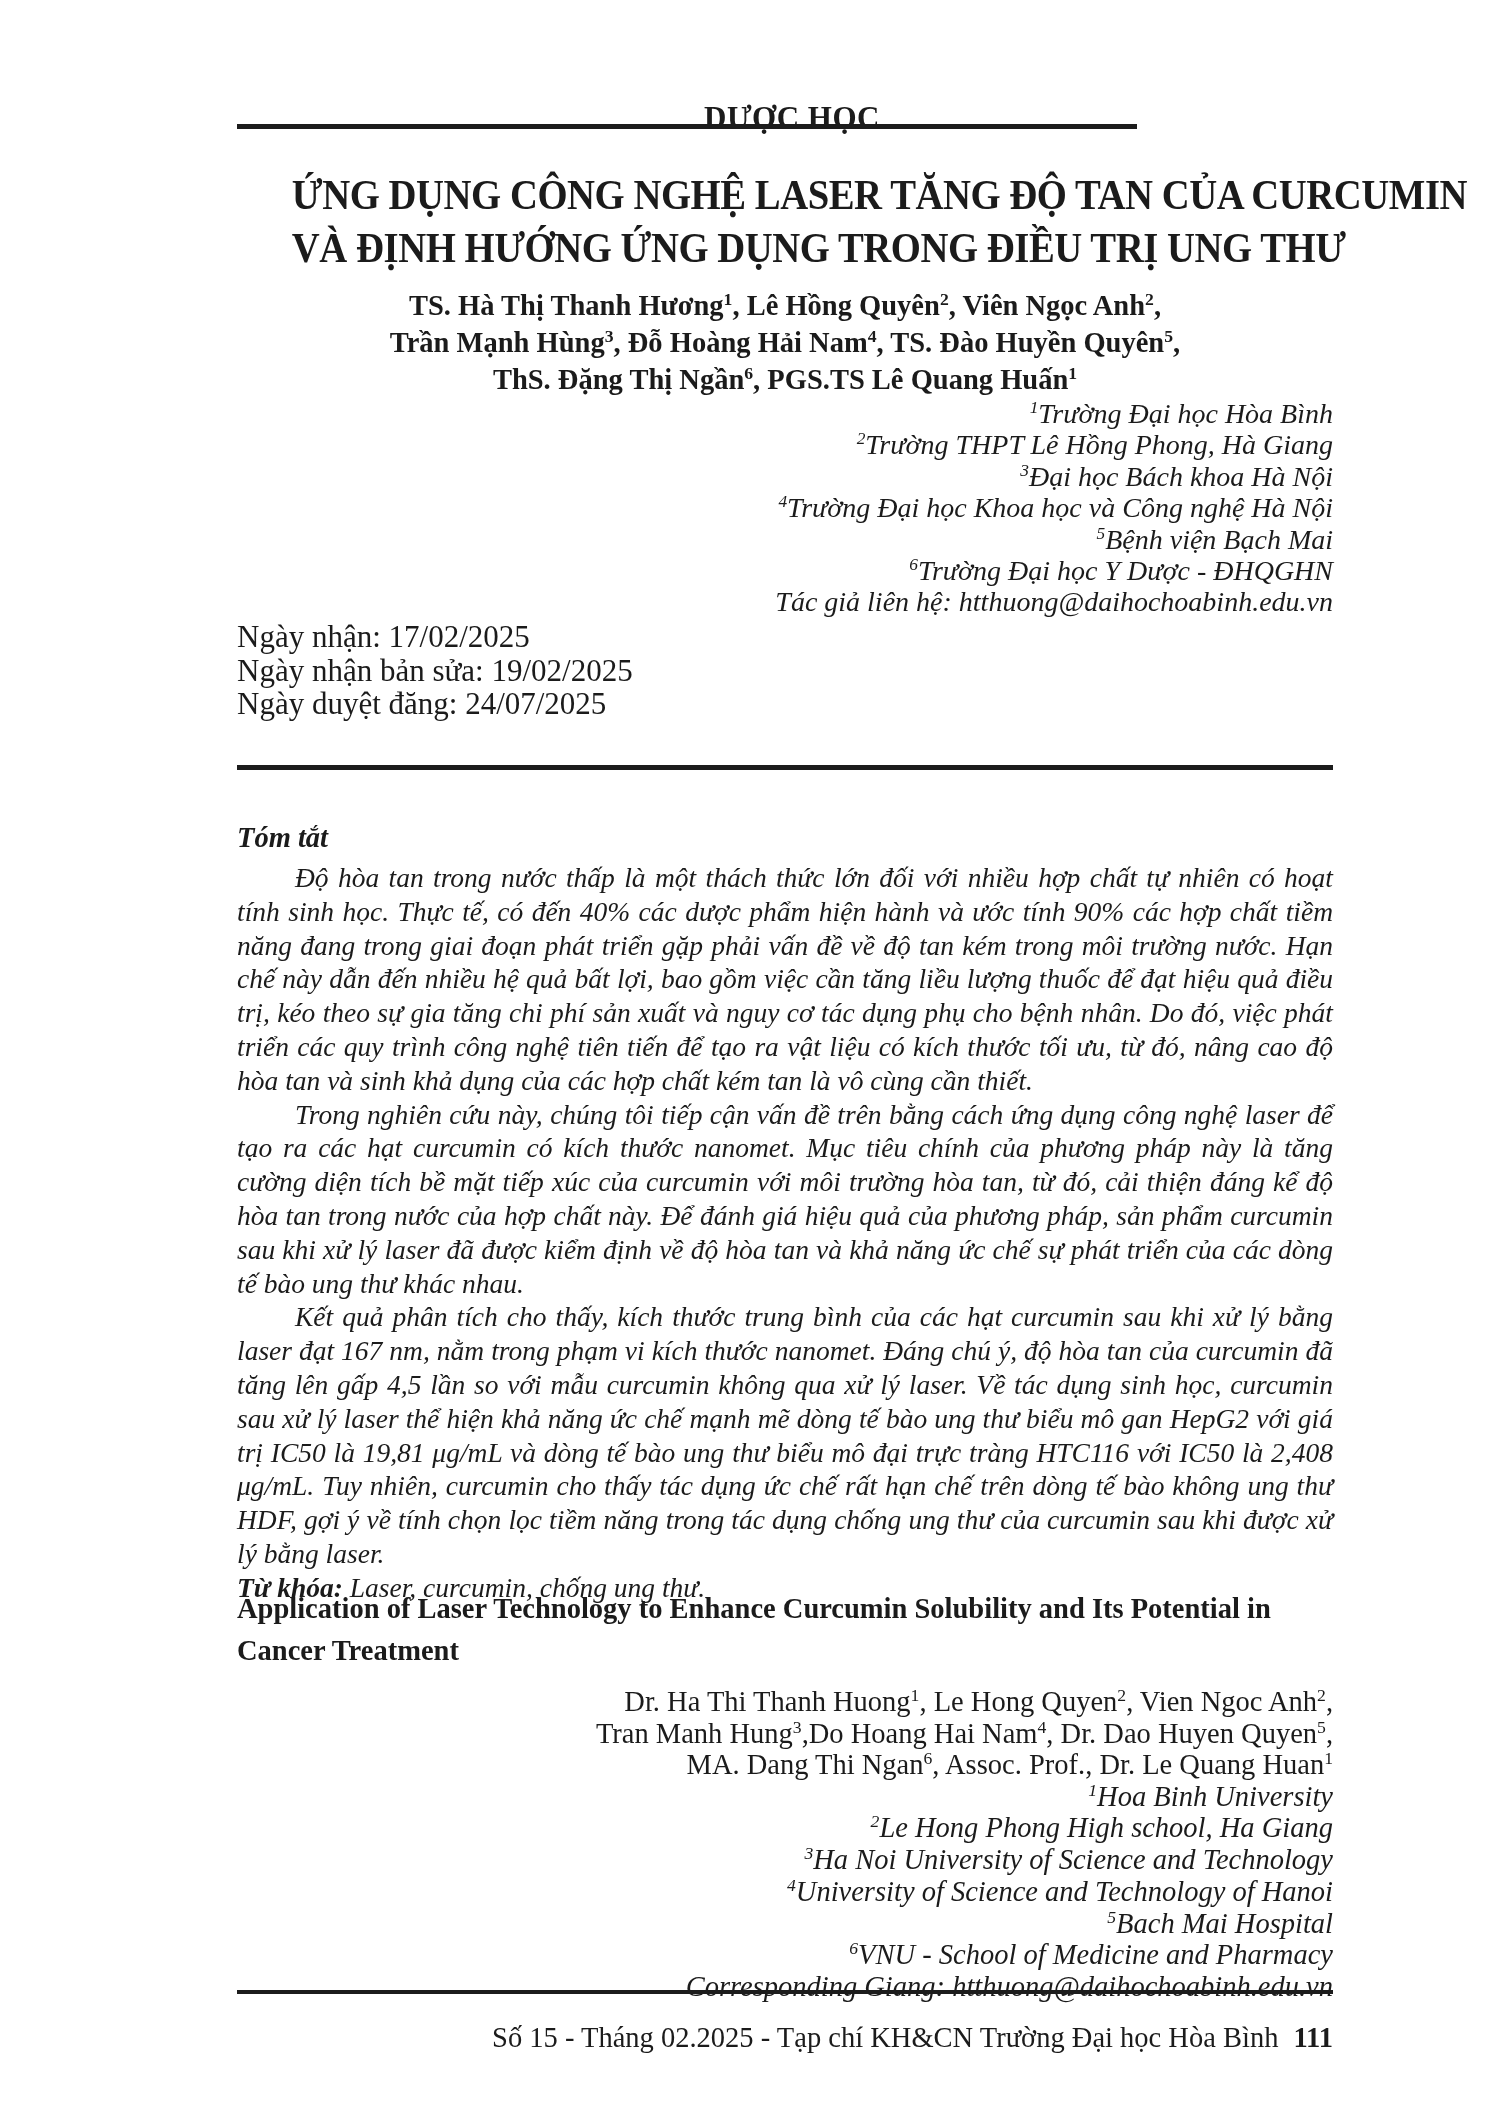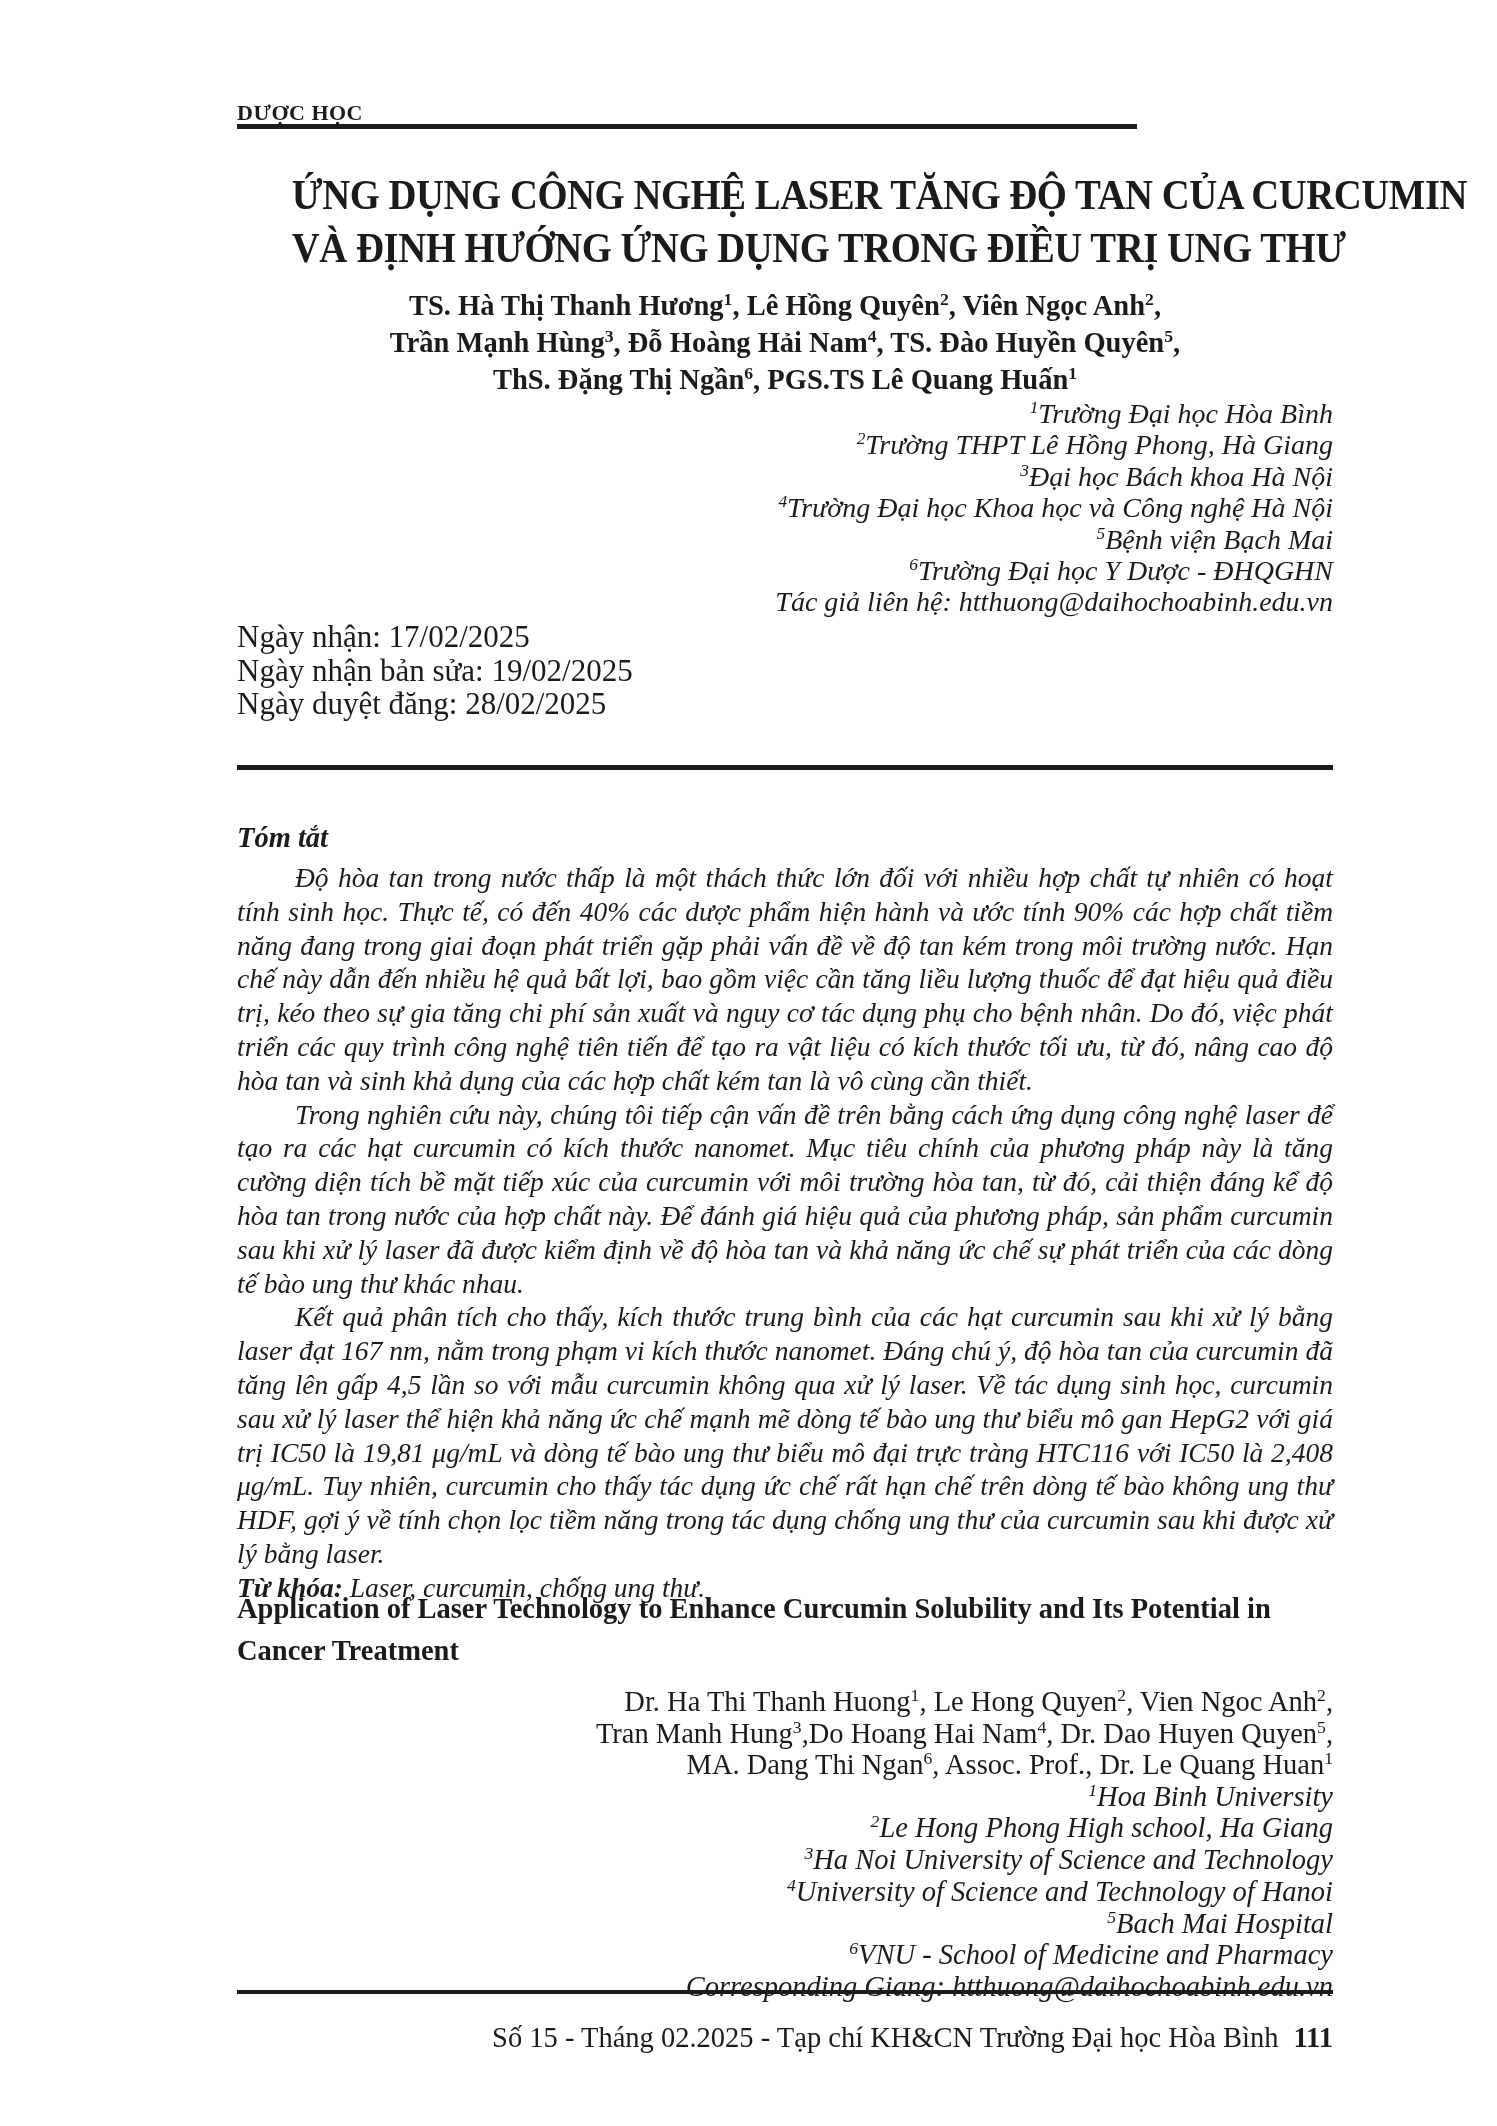--- a/index.html
+++ b/index.html
@@ -14,24 +14,24 @@
   }
   sup { font-size: 0.62em; line-height: 0; vertical-align: super; }
 
   .rule { position: absolute; background: #1c1c1c; }
   .header-rule { left: 237px; top: 124px; width: 900px; height: 5px; }
   .mid-rule    { left: 237px; top: 765px; width: 1096px; height: 5px; }
   .bottom-rule { left: 237px; top: 1990px; width: 1096px; height: 4px; }
 
   .section-label {
     position: absolute;
-    left: 237px; top: 100px; width: 1096px;
-    text-align: left;
-    font-weight: bold;
-    font-size: 22px;
+    left: 244px; top: 100px; width: 1096px;
+    text-align: center;
+    font-weight: bold;
+    font-size: 31px;
     letter-spacing: 0.5px;
   }
 
   .title-block {
     position: absolute;
     left: 237px; top: 168px; width: 1096px;
     text-align: center;
   }
   .title-inner {
     transform: scaleX(0.90);
@@ -153,21 +153,21 @@
       <div class="affil-line"><sup>3</sup>Đại học Bách khoa Hà Nội</div>
       <div class="affil-line"><sup>4</sup>Trường Đại học Khoa học và Công nghệ Hà Nội</div>
       <div class="affil-line"><sup>5</sup>Bệnh viện Bạch Mai</div>
       <div class="affil-line"><sup>6</sup>Trường Đại học Y Dược - ĐHQGHN</div>
       <div class="affil-line">Tác giả liên hệ: htthuong@daihochoabinh.edu.vn</div>
     </div>
 
   <div class="dates">
       <div class="date-line">Ngày nhận: 17/02/2025</div>
       <div class="date-line">Ngày nhận bản sửa: 19/02/2025</div>
-      <div class="date-line">Ngày duyệt đăng: 28/02/2025</div>
+      <div class="date-line">Ngày duyệt đăng: 24/07/2025</div>
     </div>
 
   <div class="rule mid-rule"></div>
 
   <div class="abstract-block">
     <div class="abstract-heading">Tóm tắt</div>
     <div>
         <div class="abstract-p">Độ hòa tan trong nước thấp là một thách thức lớn đối với nhiều hợp chất tự nhiên có hoạt tính sinh học. Thực tế, có đến 40% các dược phẩm hiện hành và ước tính 90% các hợp chất tiềm năng đang trong giai đoạn phát triển gặp phải vấn đề về độ tan kém trong môi trường nước. Hạn chế này dẫn đến nhiều hệ quả bất lợi, bao gồm việc cần tăng liều lượng thuốc để đạt hiệu quả điều trị, kéo theo sự gia tăng chi phí sản xuất và nguy cơ tác dụng phụ cho bệnh nhân. Do đó, việc phát triển các quy trình công nghệ tiên tiến để tạo ra vật liệu có kích thước tối ưu, từ đó, nâng cao độ hòa tan và sinh khả dụng của các hợp chất kém tan là vô cùng cần thiết.</div>
         <div class="abstract-p">Trong nghiên cứu này, chúng tôi tiếp cận vấn đề trên bằng cách ứng dụng công nghệ laser để tạo ra các hạt curcumin có kích thước nanomet. Mục tiêu chính của phương pháp này là tăng cường diện tích bề mặt tiếp xúc của curcumin với môi trường hòa tan, từ đó, cải thiện đáng kể độ hòa tan trong nước của hợp chất này. Để đánh giá hiệu quả của phương pháp, sản phẩm curcumin sau khi xử lý laser đã được kiểm định về độ hòa tan và khả năng ức chế sự phát triển của các dòng tế bào ung thư khác nhau.</div>
         <div class="abstract-p">Kết quả phân tích cho thấy, kích thước trung bình của các hạt curcumin sau khi xử lý bằng laser đạt 167 nm, nằm trong phạm vi kích thước nanomet. Đáng chú ý, độ hòa tan của curcumin đã tăng lên gấp 4,5 lần so với mẫu curcumin không qua xử lý laser. Về tác dụng sinh học, curcumin sau xử lý laser thể hiện khả năng ức chế mạnh mẽ dòng tế bào ung thư biểu mô gan HepG2 với giá trị IC50 là 19,81 μg/mL và dòng tế bào ung thư biểu mô đại trực tràng HTC116 với IC50 là 2,408 μg/mL. Tuy nhiên, curcumin cho thấy tác dụng ức chế rất hạn chế trên dòng tế bào không ung thư HDF, gợi ý về tính chọn lọc tiềm năng trong tác dụng chống ung thư của curcumin sau khi được xử lý bằng laser.</div>

